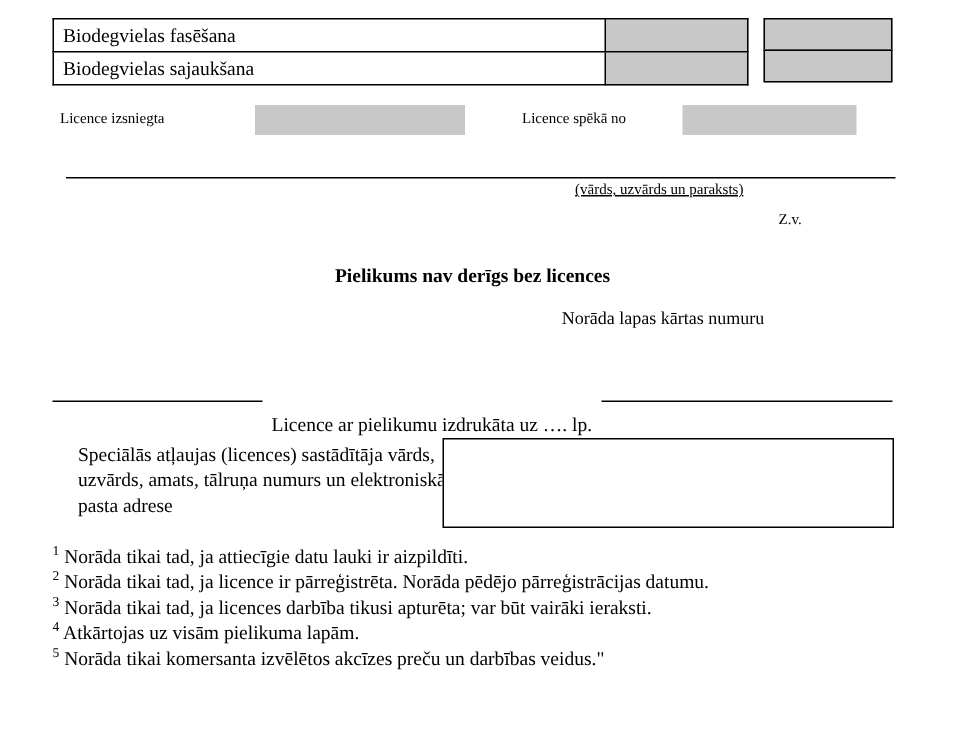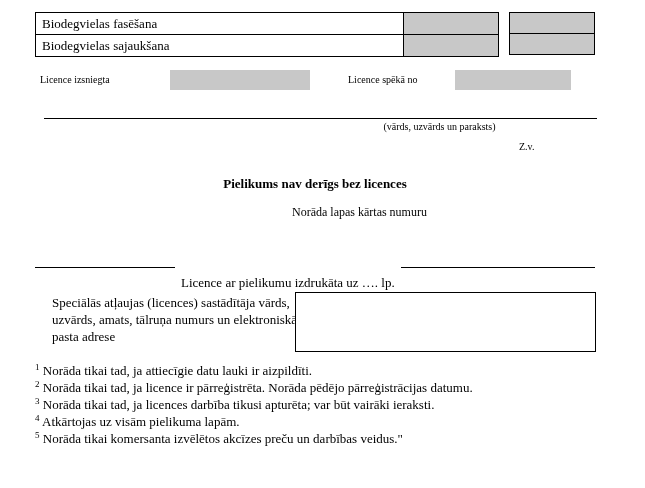--- a/index.html
+++ b/index.html
@@ -25,21 +25,21 @@
   .txt { position: absolute; font-size: 10px; white-space: nowrap; }
   .grayfield { position: absolute; background: #c8c8c8; height: 20px; }
 
   .sigrow { position: absolute; left: 40px; top: 103px; width: 557px; display: flex; align-items: flex-end; }
   .sigrow b { white-space: nowrap; font-size: 13px; }
   .fillline { flex: 1; border-bottom: 1px solid #000; height: 15px; margin-left: 4px; }
 
   .hint { position: absolute; font-size: 10px; text-align: center; }
 
   .center-bold { position: absolute; left: 0; top: 176px; width: 630px; text-align: center; font-weight: bold; font-size: 13px; }
-  .right-note { position: absolute; left: 292px; top: 205px; width: 300px; text-align: left; font-size: 12px; }
+  .right-note { position: absolute; left: 292px; top: 205px; width: 300px; text-align: center; font-size: 12px; }
 
   .divrow { position: absolute; left: 35px; top: 244px; width: 560px; display: flex; align-items: center; font-size: 13px; }
   .divrow .line { border-top: 1px solid #000; height: 0; }
   .divrow .line.left { flex: 0 0 140px; }
   .divrow .line.right { flex: 1; }
   .divrow .mid { padding: 0 6px; white-space: nowrap; margin-top: 31px; }
 
   .compiler-label { position: absolute; left: 40px; top: 294px; width: 254px; font-size: 13px; line-height: 17px; margin-left: 12px; }
   .compiler-box { position: absolute; left: 295px; top: 292px; width: 299px; height: 58px; border: 1px solid #000; background: #fff; }
 
@@ -67,21 +67,21 @@
   <div class="sidebox" style="top:33px;"></div>
 
   <span class="txt" style="left:40px; top:74px;">Licence izsniegta</span>
   <div class="grayfield" style="left:170px; top:70px; width:140px;"></div>
   <span class="txt" style="left:348px; top:74px;">Licence spēkā no</span>
   <div class="grayfield" style="left:455px; top:70px; width:116px;"></div>
 
   <div class="sigrow">
     <span class="fillline"></span>
   </div>
-  <div class="hint" style="left:362px; top:121px; width:155px;">(vārds, uzvārds un paraksts)</div>
+  <div class="hint" style="left:362px; top:121px; width:155px;text-decoration:underline;">(vārds, uzvārds un paraksts)</div>
 
   <span class="txt" style="left:519px; top:141px;">Z.v.</span>
 
   <div class="center-bold">Pielikums nav derīgs bez licences</div>
 
   <div class="right-note">Norāda lapas kārtas numuru</div>
 
   <div class="divrow">
     <span class="line left"></span>
     <span class="mid">Licence ar pielikumu izdrukāta uz …. lp.</span>

